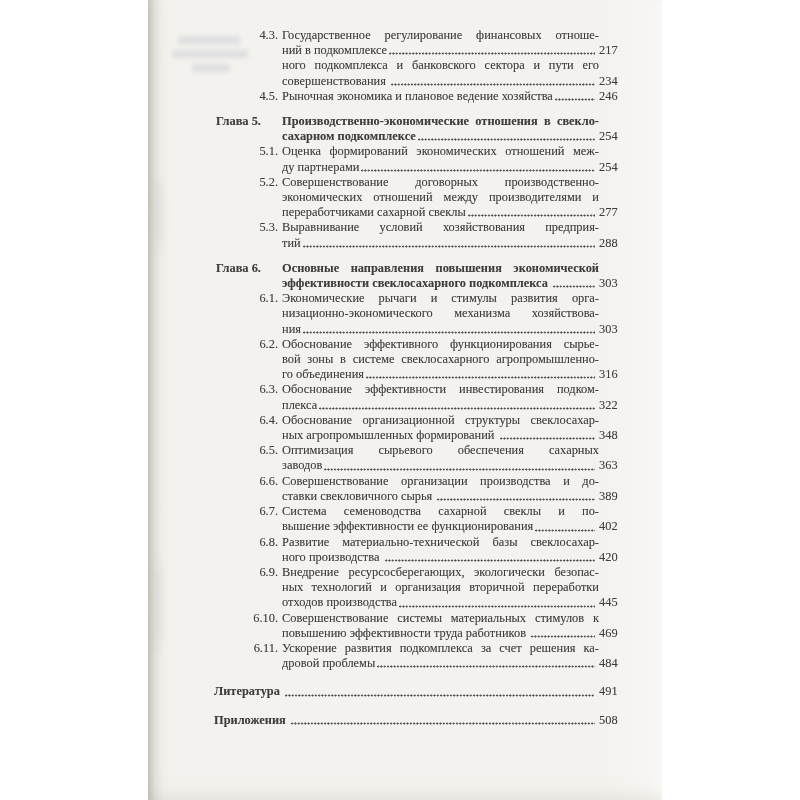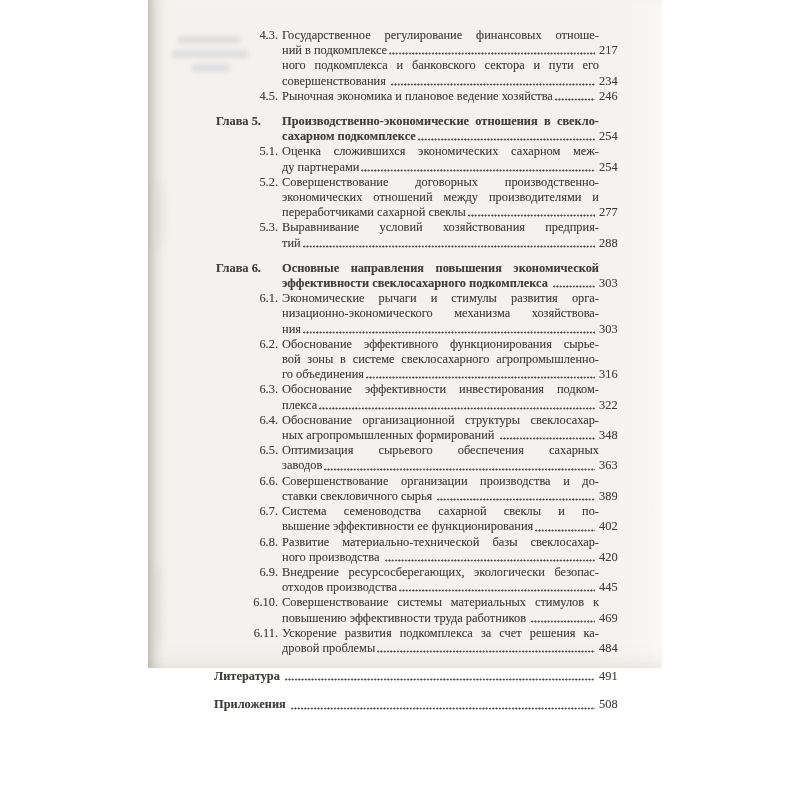--- a/index.html
+++ b/index.html
@@ -7,21 +7,21 @@
     width:800px;height:800px;
     background:#ffffff;
     overflow:hidden;
     font-family:"Liberation Serif","DejaVu Serif",serif;
     position:relative;
   }
   
   .page{
     position:absolute;
     left:148px;top:0;
-    width:514px;height:668px;
+    width:514px;height:800px;
     background:linear-gradient(90deg,#e6e2db 0px,#f1efe9 7px,#f4f2ee 22px,#f4f2ee 88%,#f8f7f4 100%);
     box-shadow:
       inset 14px 0 16px -12px rgba(118,112,102,0.45),
       inset -10px 0 18px -12px rgba(255,255,255,0.9),
       inset 0 -12px 22px -14px rgba(176,170,158,0.35),
       inset 0 10px 18px -14px rgba(255,255,255,0.8);
   }
   
   .bleed{
     position:absolute;
@@ -134,21 +134,21 @@
         <div class="row">
           <span class="num"></span>
           <span class="txt last">сахарном подкомплексе</span>
           <span class="leader"></span>
           <span class="pg">254</span>
         </div>
       </div>
       <div class="entry section">
         <div class="row">
           <span class="num">5.1.</span>
-          <span class="txt stretch">Оценка сложившихся экономических сахарном меж-</span>
+          <span class="txt stretch">Оценка формирований экономических отношений меж-</span>
           <span class="pgspace"></span>
         </div>
         <div class="row">
           <span class="num"></span>
           <span class="txt last">ду партнерами</span>
           <span class="leader"></span>
           <span class="pg">254</span>
         </div>
       </div>
       <div class="entry section">
@@ -306,20 +306,25 @@
           <span class="num"></span>
           <span class="txt last">ного производства </span>
           <span class="leader"></span>
           <span class="pg">420</span>
         </div>
       </div>
       <div class="entry section">
         <div class="row">
           <span class="num">6.9.</span>
           <span class="txt stretch">Внедрение ресурсосберегающих, экологически безопас-</span>
+          <span class="pgspace"></span>
+        </div>
+        <div class="row">
+          <span class="num"></span>
+          <span class="txt stretch">ных технологий и организация вторичной переработки</span>
           <span class="pgspace"></span>
         </div>
         <div class="row">
           <span class="num"></span>
           <span class="txt last">отходов производства</span>
           <span class="leader"></span>
           <span class="pg">445</span>
         </div>
       </div>
       <div class="entry section">

